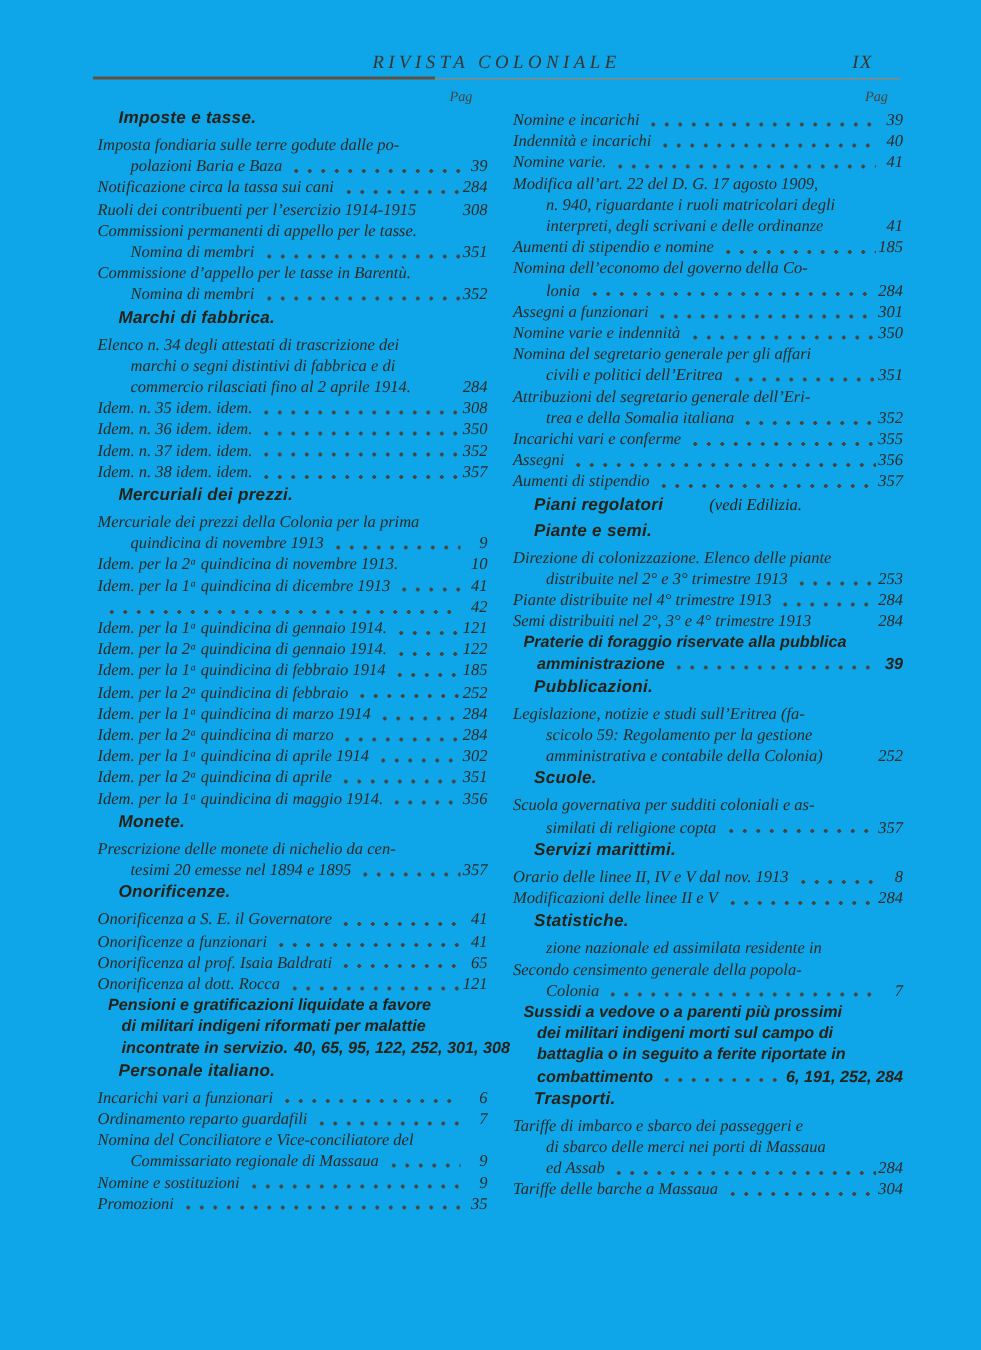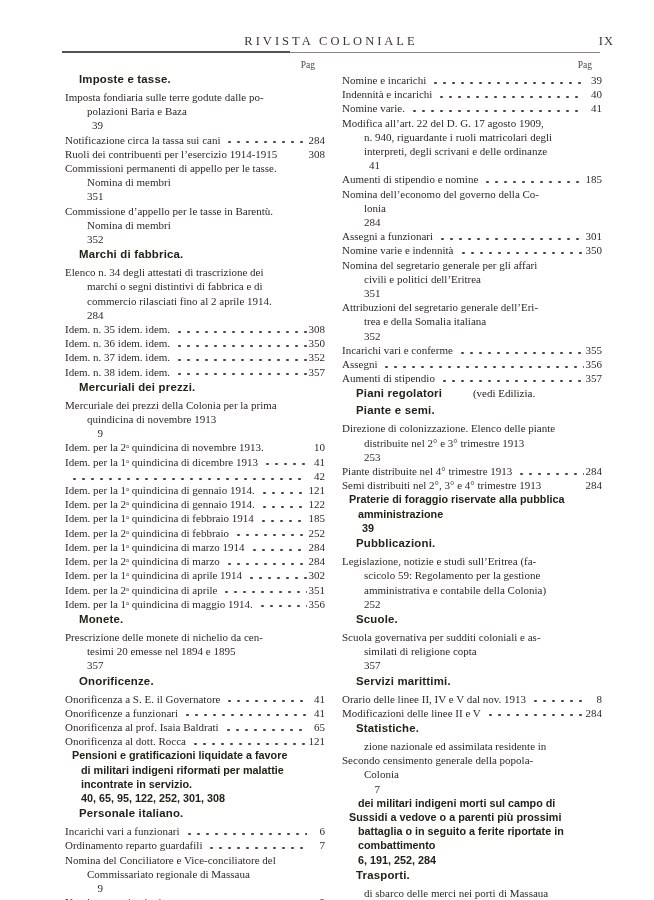--- a/index.html
+++ b/index.html
@@ -4,30 +4,30 @@
 <style>
   html,body{margin:0;padding:0;}
   body{
     width:654px;height:900px;
     background:#e9e7e2;
     font-family:"Liberation Serif","DejaVu Serif",serif;
     -webkit-font-smoothing:antialiased;
   }
   .page{
     position:relative;width:654px;height:900px;
-    background:#ffffff;overflow:hidden;color:#2e2a24;
+    background:#0ea5e9;overflow:hidden;color:#2e2a24;font-style:italic;
   }
   
   .runhead{
     position:absolute;top:34px;left:62px;width:538px;
     display:flex;justify-content:center;
     font-size:12.5px;letter-spacing:3px;color:#3a362f;
   }
   .folio{
-    position:absolute;top:34px;right:40px;
+    position:absolute;top:34px;right:72px;
     font-size:12.5px;letter-spacing:1px;color:#3a362f;
   }
   .rule{position:absolute;top:52px;left:62px;width:538px;border-top:1.2px solid #8d877c;}
   .rule-dark{position:absolute;top:51px;left:62px;width:228px;border-top:2px solid #57524a;}
   
   .cols{
     position:absolute;top:60px;left:65px;width:537px;
     display:flex;gap:17px;
   }
   .col{width:260px;flex:0 0 260px;}
@@ -44,21 +44,21 @@
   }
   .heading .hsuffix{
     font-family:"Liberation Serif","DejaVu Serif",serif;
     font-weight:normal;font-size:11px;letter-spacing:0;padding-left:28px;
   }
   .line{
     display:flex;align-items:baseline;
     font-size:11px;line-height:14.2px;color:#2e2a24;
     white-space:nowrap;
   }
-  .line.ind{padding-left:22px;flex-direction:column;}
+  .line.ind{padding-left:22px;}
   .line.bold{
     font-family:"Liberation Sans","DejaVu Sans",sans-serif;
     font-weight:bold;font-size:10.8px;color:#262218;
     padding-left:7px;
   }
   .line.bold.ind{padding-left:16px;}
   .leader{flex:1 1 auto;min-width:4px;align-self:stretch;}
   .leader.dots{
     background-image:radial-gradient(circle,#49443a 1.05px,rgba(0,0,0,0) 1.35px);
     background-size:9px 4px;
@@ -469,42 +469,42 @@
             <div class="line">
               <span class="txt">Secondo censimento generale della popola-</span>
             </div>
             <div class="line ind">
               <span class="txt">Colonia</span>
               <span class="leader dots"></span>
               <span class="pg">7</span>
             </div>
           </div>
           <div class="section">
+            <div class="line bold">
+              <span class="txt">Sussidi a vedove o a parenti più prossimi</span>
+            </div>
             <div class="line ind bold">
               <span class="txt">dei militari indigeni morti sul campo di</span>
             </div>
-            <div class="line bold">
-              <span class="txt">Sussidi a vedove o a parenti più prossimi</span>
-            </div>
             <div class="line ind bold">
               <span class="txt">battaglia o in seguito a ferite riportate in</span>
             </div>
             <div class="line ind bold">
               <span class="txt">combattimento</span>
               <span class="leader dots"></span>
               <span class="pg">6, 191, 252, 284</span>
             </div>
           </div>
           <div class="section">
             <div class="heading"><span>Trasporti.</span></div>
+            <div class="line">
+              <span class="txt">Tariffe di imbarco e sbarco dei passeggeri e</span>
+            </div>
             <div class="line ind">
               <span class="txt">di sbarco delle merci nei porti di Massaua</span>
-            </div>
-            <div class="line">
-              <span class="txt">Tariffe di imbarco e sbarco dei passeggeri e</span>
             </div>
             <div class="line ind">
               <span class="txt">ed Assab</span>
               <span class="leader dots"></span>
               <span class="pg">284</span>
             </div>
             <div class="line">
               <span class="txt">Tariffe delle barche a Massaua</span>
               <span class="leader dots"></span>
               <span class="pg">304</span>

